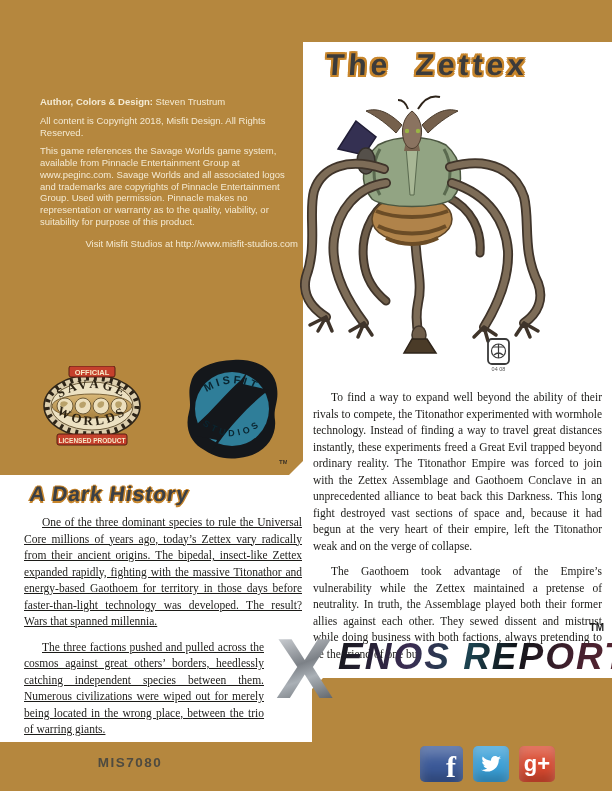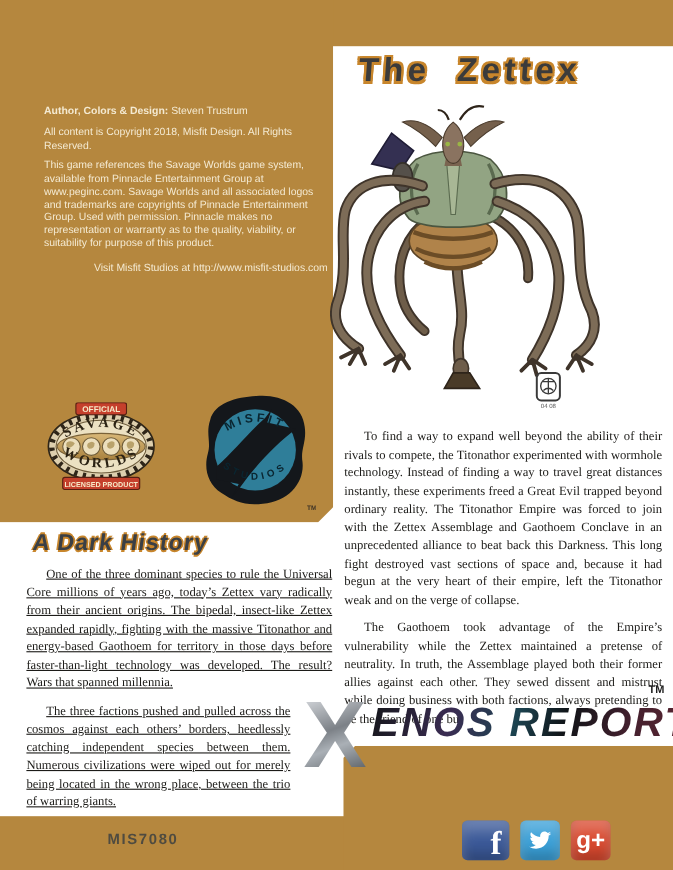--- a/index.html
+++ b/index.html
@@ -201,21 +201,21 @@
       <circle cx="10.5" cy="12" r="7" fill="none" stroke="#3a3a3a" stroke-width="1.2"></circle>
       <path d="M5,8 L16,8 M10.5,5 L10.5,19 M6,16 Q10.5,12 15,16" fill="none" stroke="#3a3a3a" stroke-width="1.2"></path>
       <text x="10.5" y="32" text-anchor="middle" font-family="Liberation Sans, sans-serif" font-size="5.5" fill="#555">04 08</text>
     </g>
   </svg>
 
   <div class="section-heading">A Dark History</div>
 
   <div class="col col-left">
     <p>One of the three dominant species to rule the Universal Core millions of years ago, today’s Zettex vary radically from their ancient origins. The bipedal, insect-like Zettex expanded rapidly, fighting with the massive Titonathor and energy-based Gaothoem for territory in those days before faster-than-light technology was developed. The result? Wars that spanned millennia.</p>
-    <p class="narrow">The three factions pushed and pulled across the cosmos against each others’ borders, heedlessly catching independent species between them. Numerous civilizations were wiped out for merely being located in the wrong place, between the trio of warring giants.</p>
+    <p class="narrow">The three factions pushed and pulled across the cosmos against great others’ borders, heedlessly catching independent species between them. Numerous civilizations were wiped out for merely being located in the wrong place, between the trio of warring giants.</p>
   </div>
   <div class="col col-right">
     <p>To find a way to expand well beyond the ability of their rivals to compete, the Titonathor experimented with wormhole technology. Instead of finding a way to travel great distances instantly, these experiments freed a Great Evil trapped beyond ordinary reality. The Titonathor Empire was forced to join with the Zettex Assemblage and Gaothoem Conclave in an unprecedented alliance to beat back this Darkness. This long fight destroyed vast sections of space and, because it had begun at the very heart of their empire, left the Titonathor weak and on the verge of collapse.</p>
     <p>The Gaothoem took advantage of the Empire’s vulnerability while the Zettex maintained a pretense of neutrality. In truth, the Assemblage played both their former allies against each other. They sewed dissent and mistrust while doing business with both factions, always pretending to be the friend of one but</p>
   </div>
 
   <div class="xenos">
     <span class="xenos-x">X</span>
     <span class="xenos-wordmark">ENOS REPORT</span>
     <span class="xenos-tm">TM</span>

